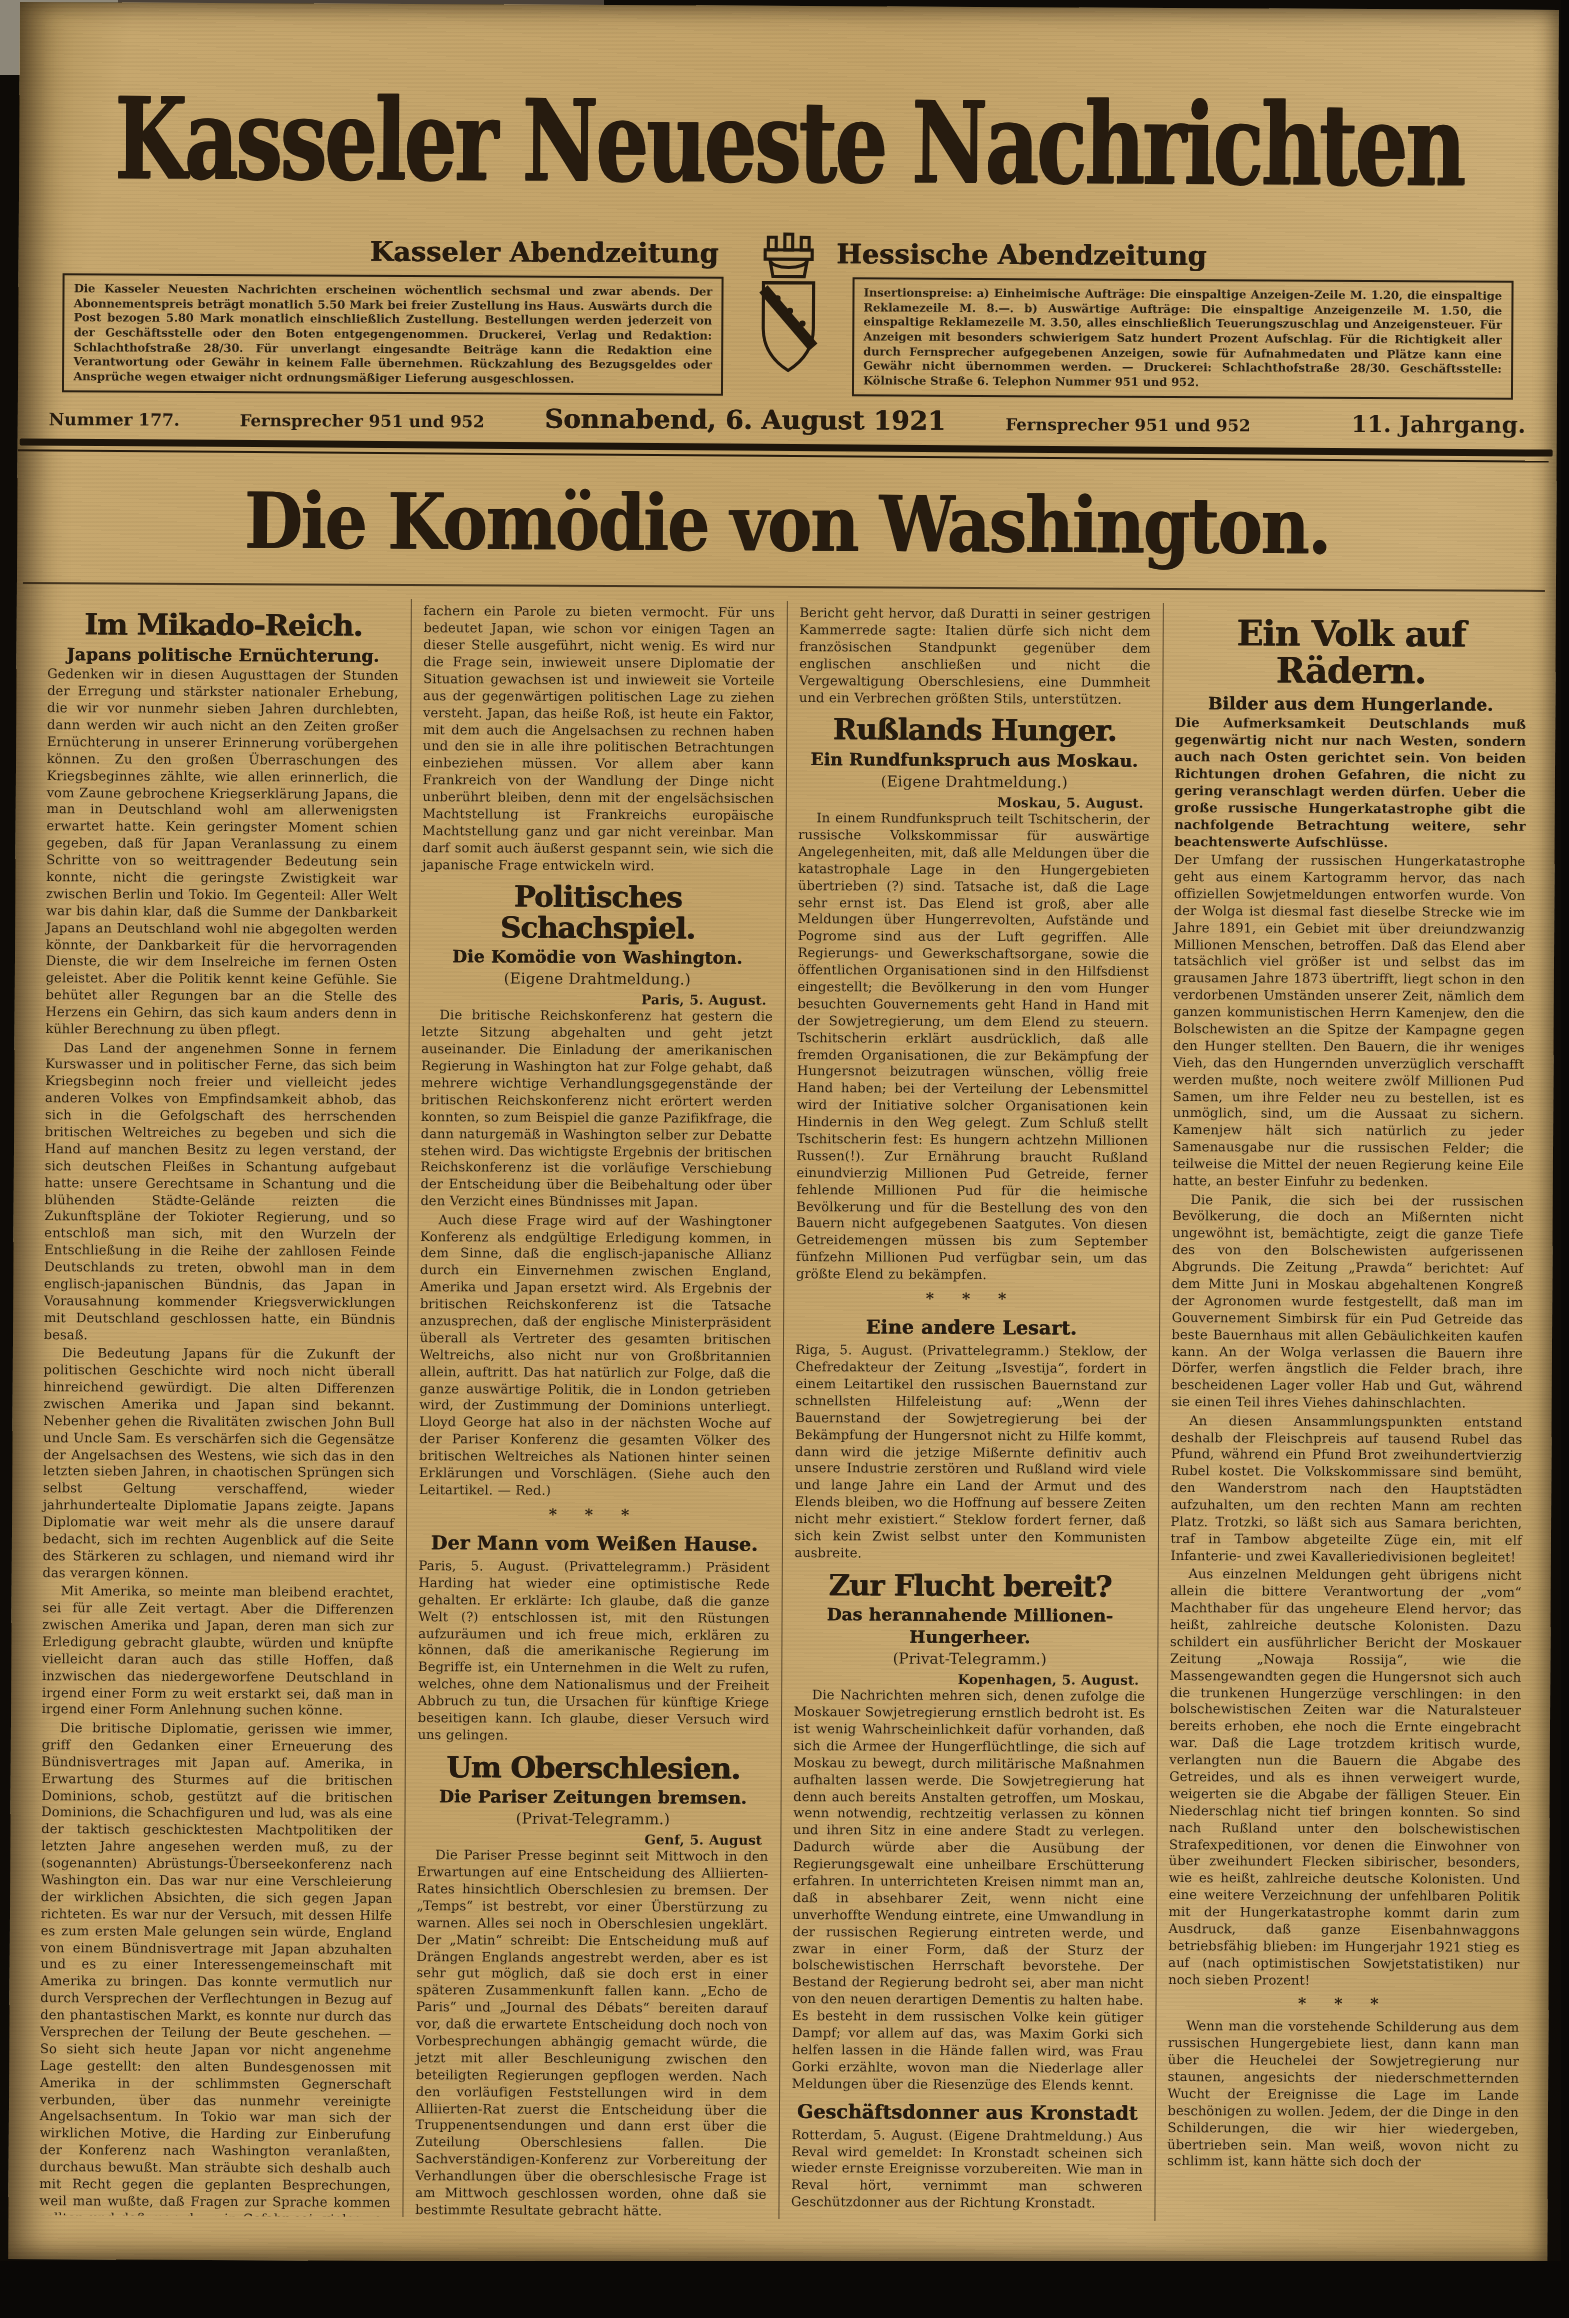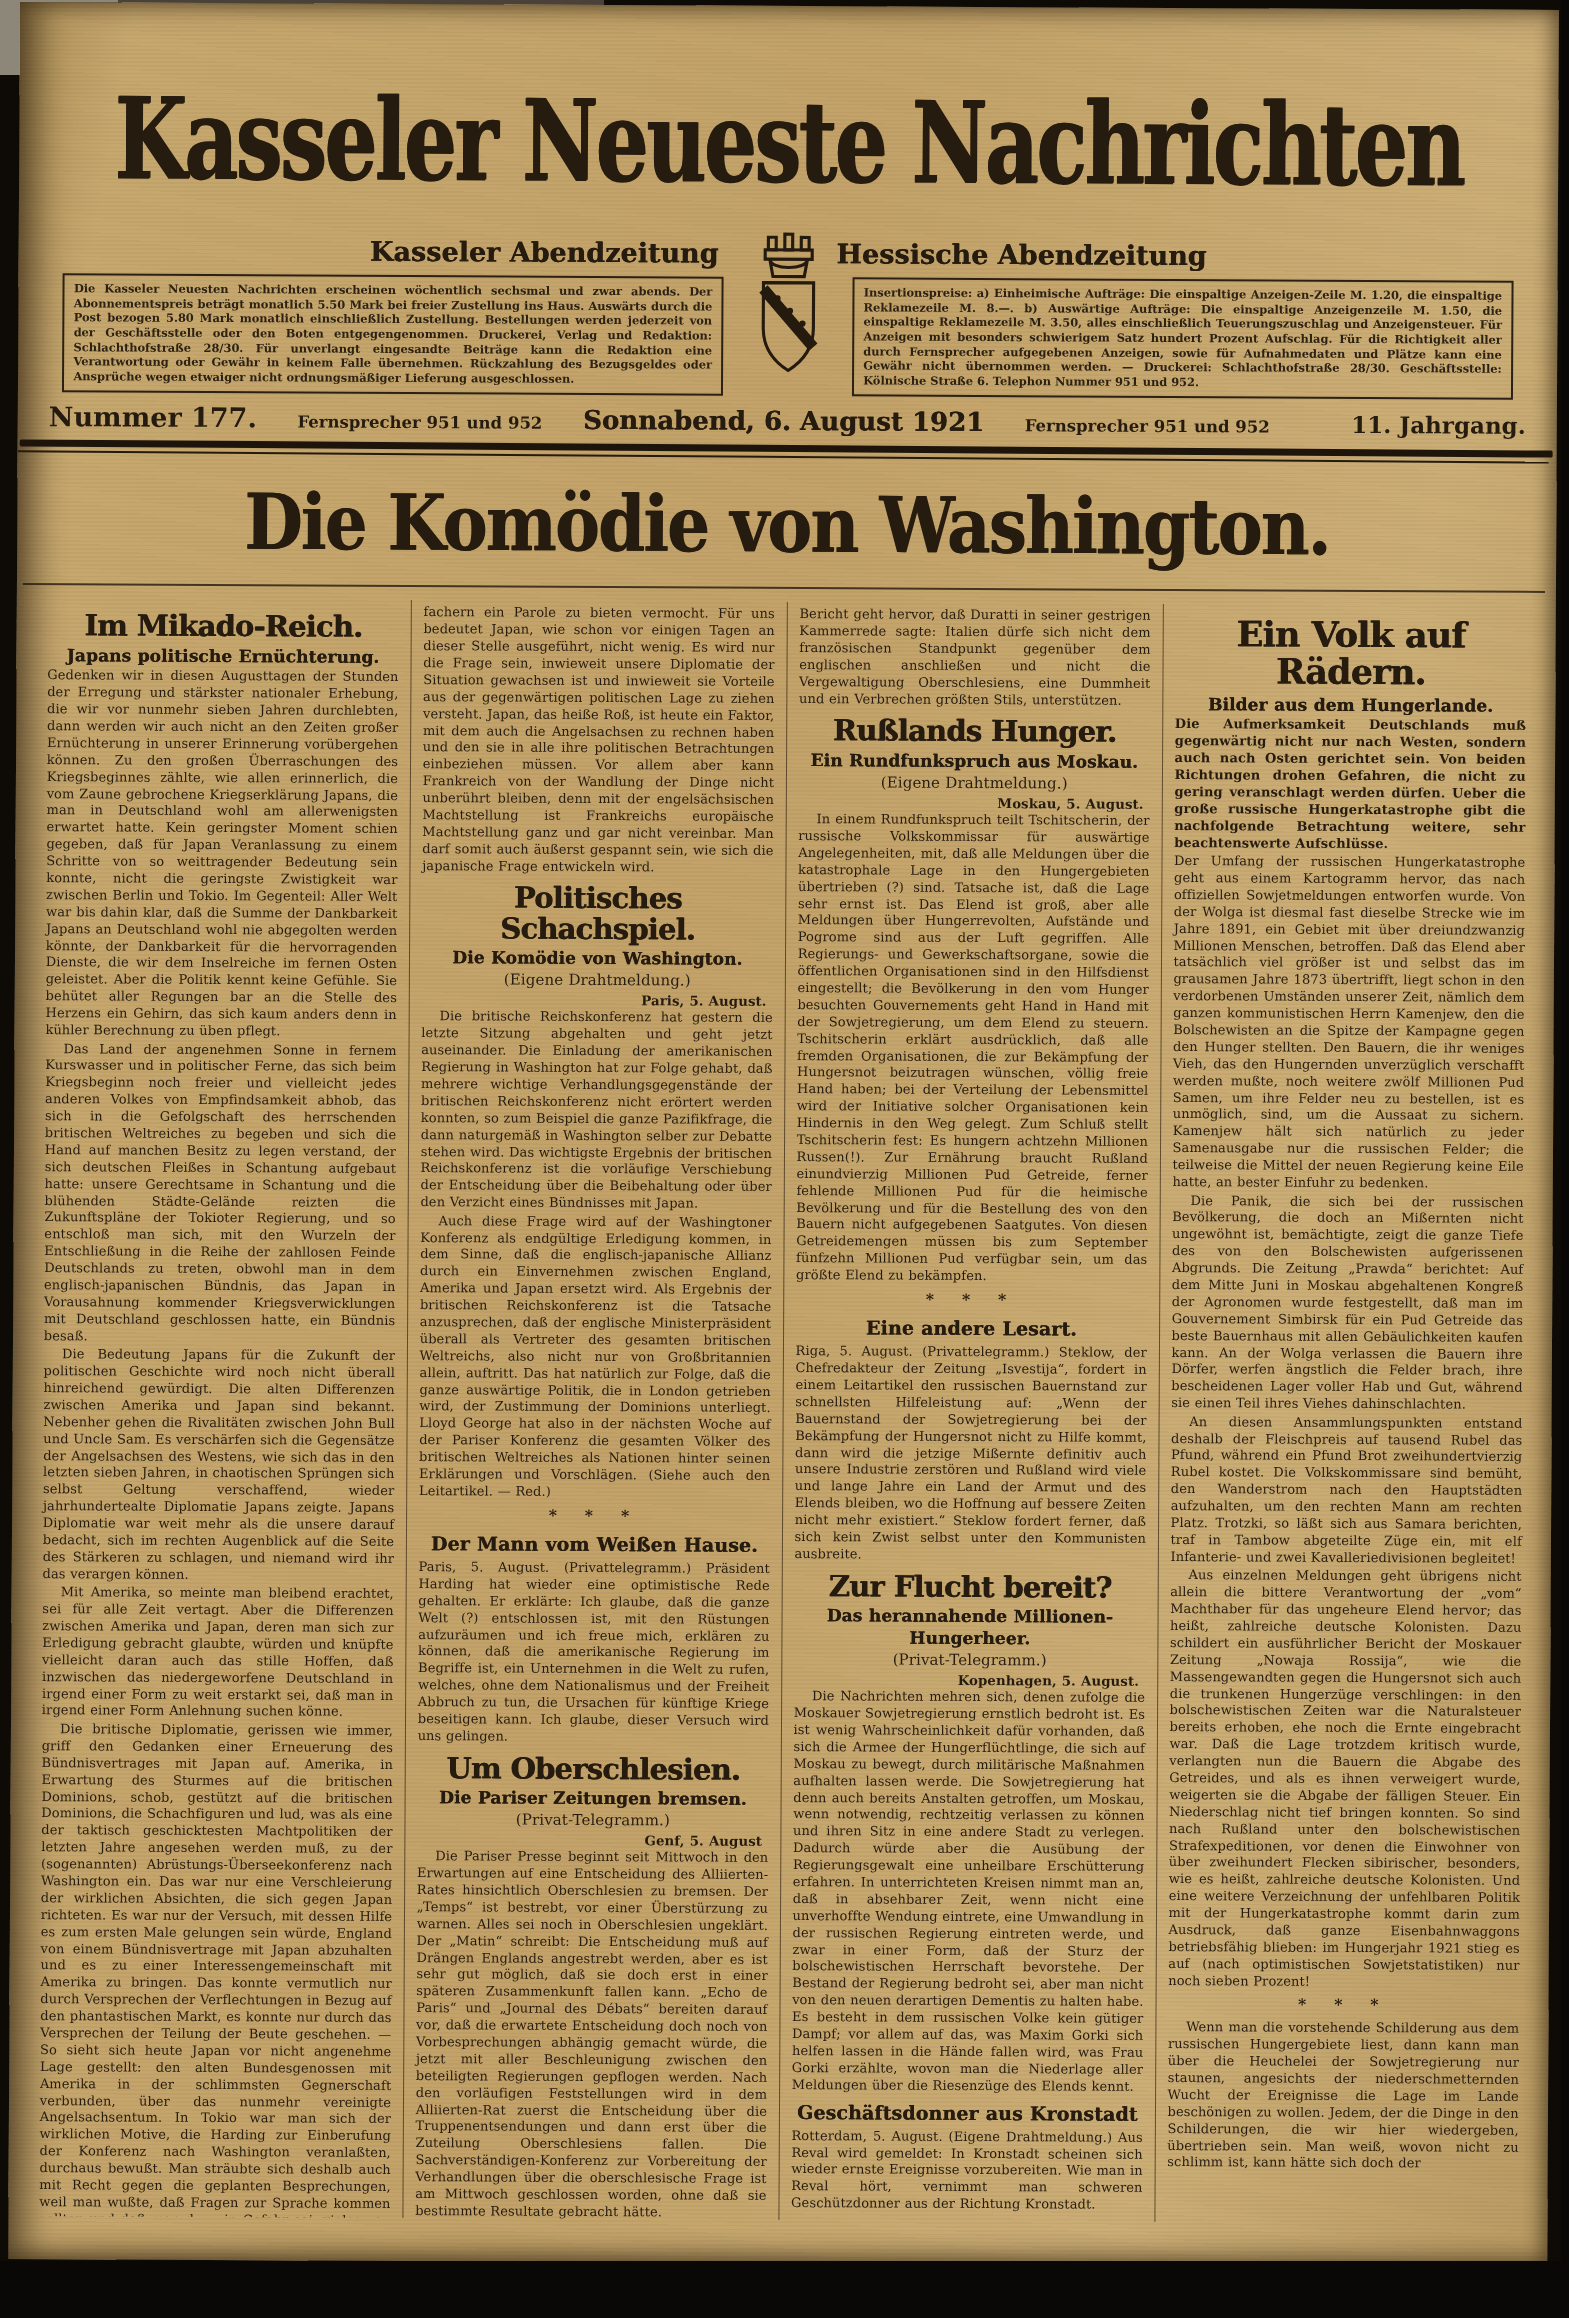--- a/index.html
+++ b/index.html
@@ -34,21 +34,21 @@
   .imprint-row{position:relative;margin:7.8px 44px 0 44px;display:flex;justify-content:space-between;}
   .imprint-box{
     width:44%;border:2.4px solid #2a2013;padding:6.3px 9.4px;
     font-size:11.4px;line-height:1.28;text-align:justify;font-weight:bold;color:#2c2113;
   }
   .crest{position:absolute;left:50%;top:-46px;transform:translateX(-50%);}
   .date-row{
     margin:9.4px 31px 0 31px;display:flex;align-items:baseline;justify-content:space-between;
     white-space:nowrap;
   }
-  .date-number{font-size:27px;font-weight:bold;}
+  .date-number{font-size:17px;font-weight:bold;}
   .date-phone{font-size:16.5px;font-weight:bold;}
   .date-main{font-size:26px;font-weight:bold;text-shadow:0.5px 0 currentColor;}
   .date-volume{font-size:23px;font-weight:bold;margin-left:41px;}
   .rule-thick{margin:9.4px 4.7px 0 1.6px;height:7px;background:#1d150b;border-radius:1.6px;}
   .rule-thin{margin:3.1px 7.8px 0 0;height:2.4px;background:#241a0e;}
 
   
   .lead-headline{
     margin-top:27px;text-align:center;font-size:67px;font-weight:bold;letter-spacing:-1.6px;
     text-shadow:0.9px 0 currentColor;transform:scaleY(1.15);

